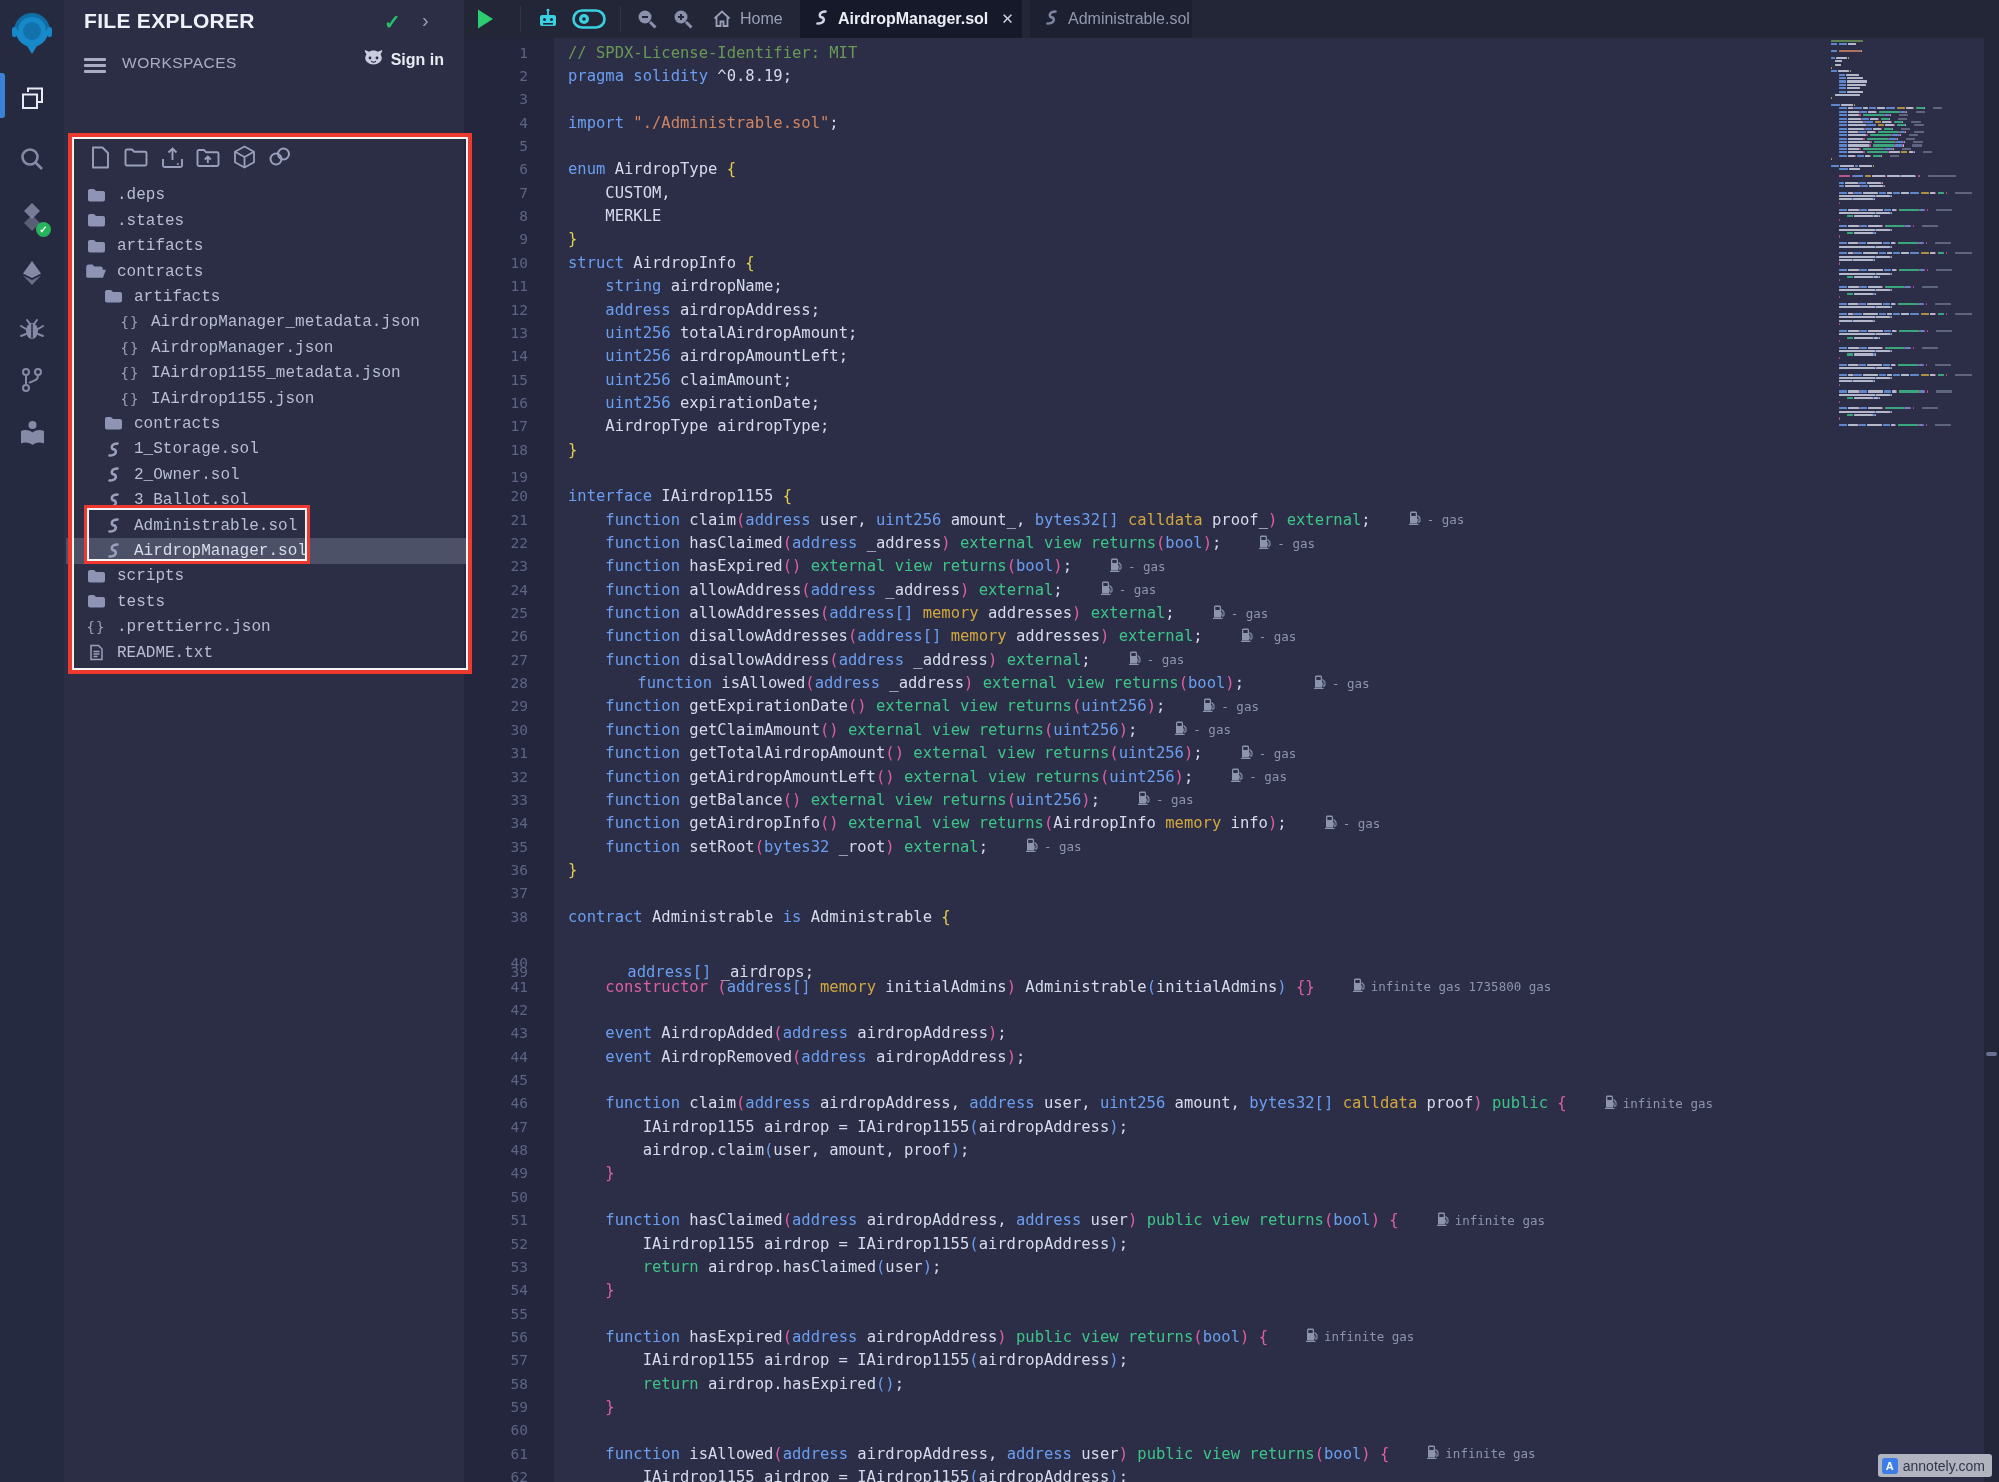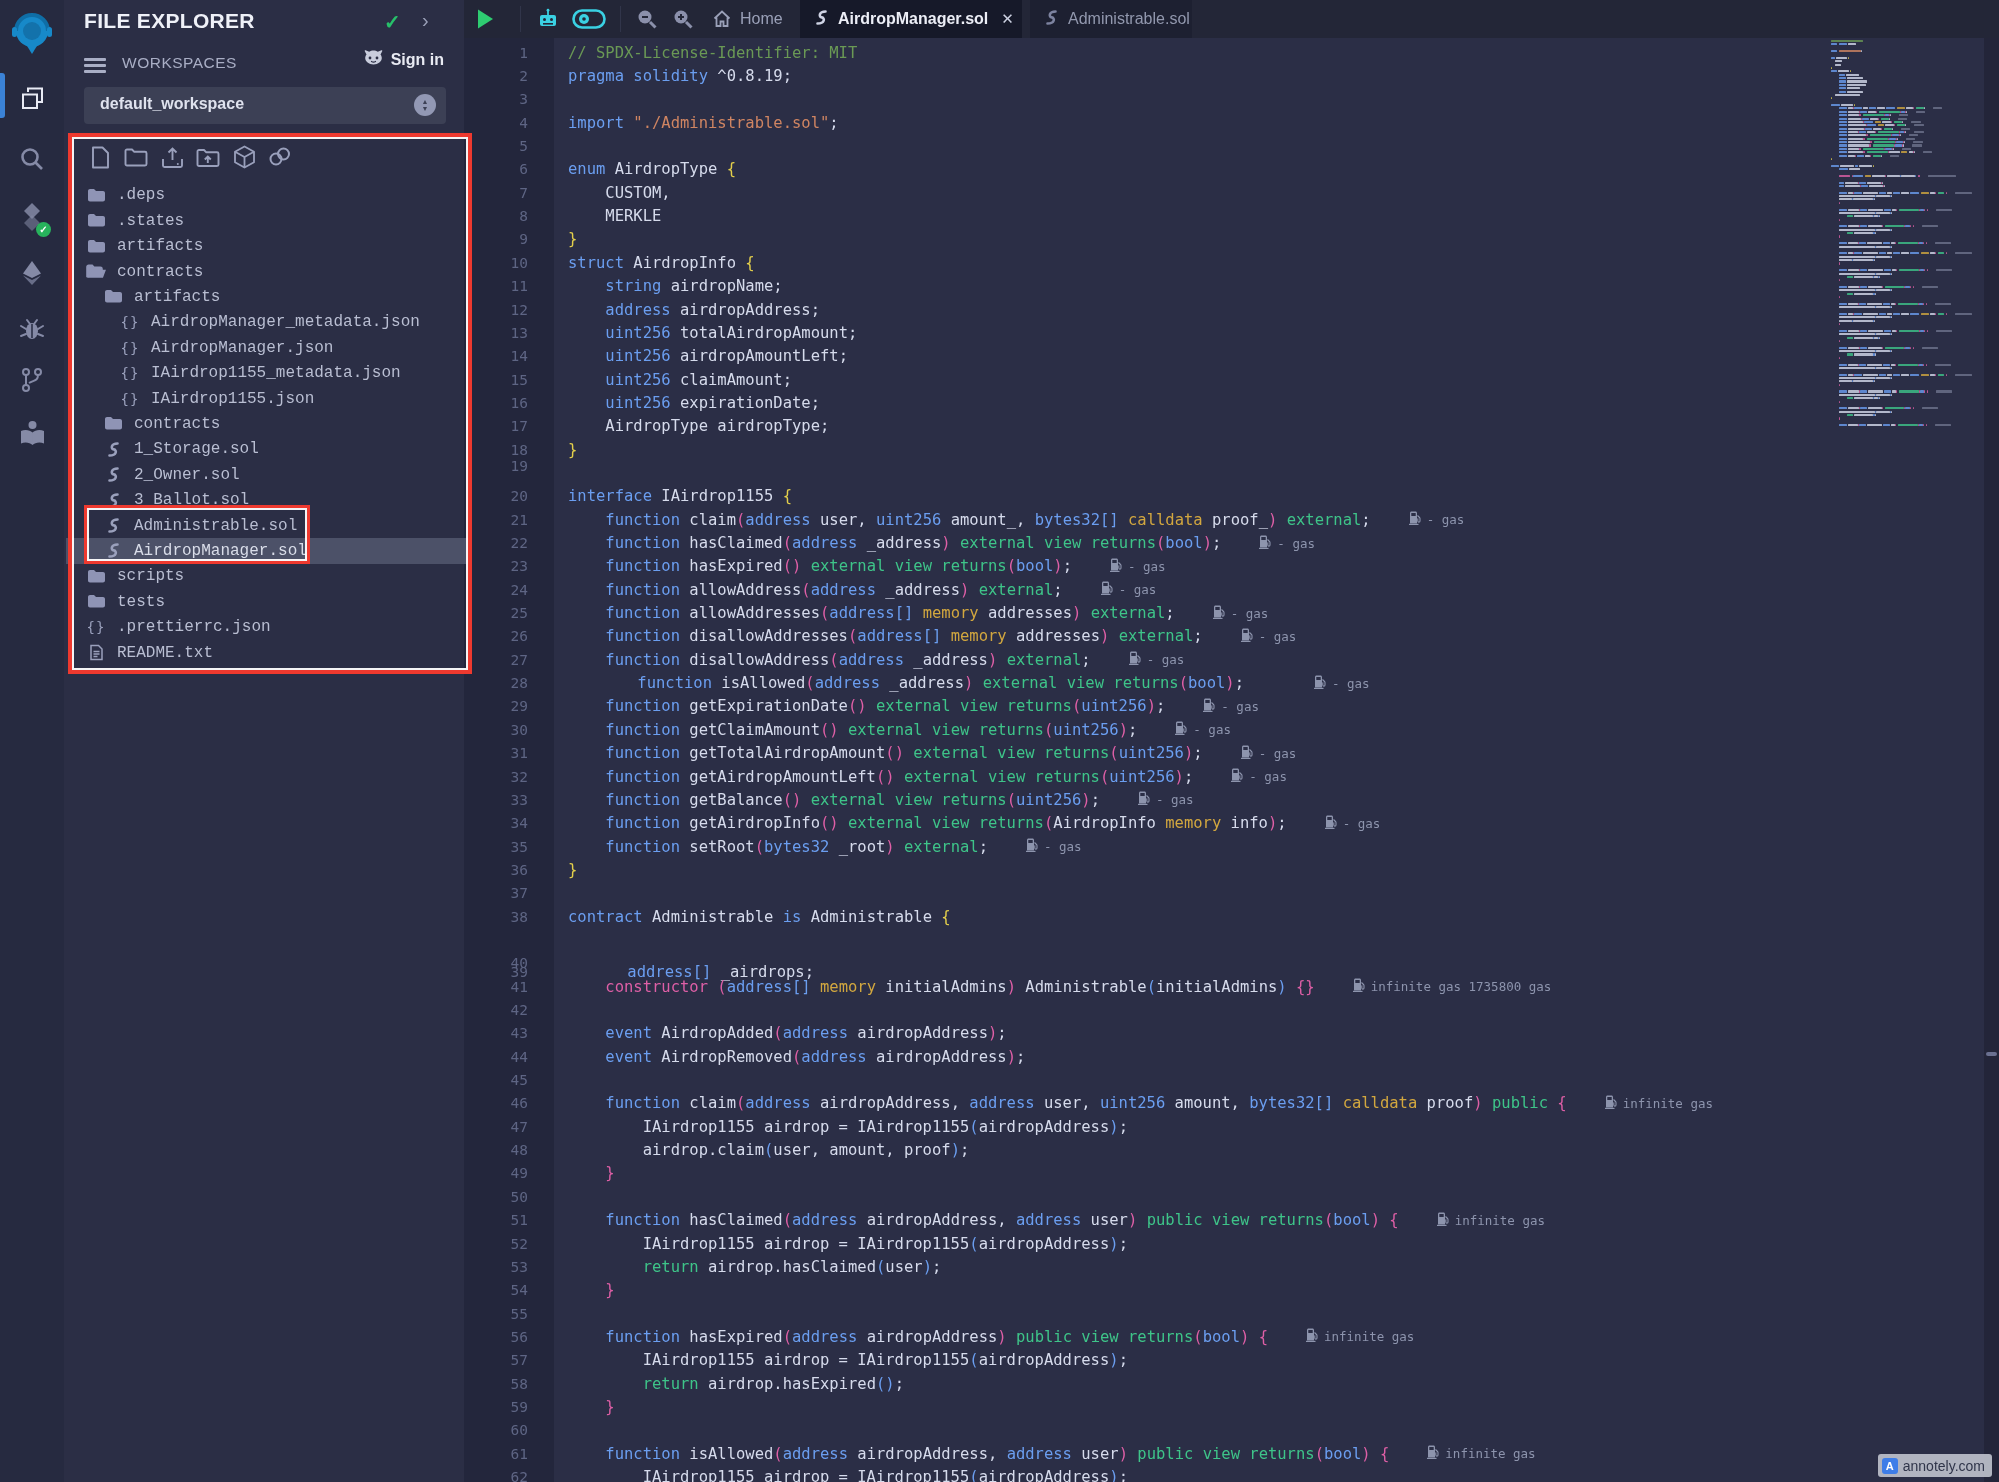--- a/index.html
+++ b/index.html
@@ -166,27 +166,20 @@
       <div id="signin">
         <svg width="21" height="19" viewBox="0 0 21 19">
             <path fill="#c9cddd" d="M3.5 4.5 1.8 1.2C1.5.6 2 .1 2.6.3l3.6 1.4C7.4.9 9 .5 10.5.5s3.1.4 4.3 1.2L18.4.3c.6-.2 1.1.3.8.9L17.5 4.5c.8 1 1.3 2.3 1.3 3.6 0 3.6-3.7 6.4-8.3 6.4S2.2 11.7 2.2 8.1c0-1.3.5-2.6 1.3-3.6z"></path>
             <circle cx="7" cy="8" r="1.4" fill="#2b2e45"></circle>
             <circle cx="14" cy="8" r="1.4" fill="#2b2e45"></circle>
             <path d="M8.5 11.5c1.3.8 2.7.8 4 0" stroke="#2b2e45" stroke-width="1.2" fill="none" stroke-linecap="round"></path>
           </svg>
         <span>Sign in</span>
       </div>
     </div>
-    <div id="ws-select">
-      <div id="ws-name">default_workspace</div>
-      <div id="ws-cycle">
-          <span>▲</span>
-          <span>▼</span>
-        </div>
-    </div>
 
     <div id="tree-clip">
       <div id="tree-toolbar">
           <div class="tbi">
             <svg width="19" height="23" viewBox="0 0 19 23" fill="none" stroke="#9aa0bc" stroke-width="1.9">
               <path d="M2 1.5h9.5L17 7v14.5H2z" stroke-linejoin="round"></path>
             </svg>
           </div>
           <div class="tbi">
             <svg width="24" height="20" viewBox="0 0 24 20" fill="none" stroke="#9aa0bc" stroke-width="1.9">
@@ -510,21 +503,21 @@
           <span class="code"><span class="tx">    </span><span class="kw">uint256</span><span class="tx"> expirationDate;</span></span>
         </div>
         <div class="cl" style="top: 376.6px;">
           <span class="ln">17</span>
           <span class="code"><span class="tx">    AirdropType airdropType;</span></span>
         </div>
         <div class="cl" style="top: 399.95px;">
           <span class="ln">18</span>
           <span class="code"><span class="bry">}</span></span>
         </div>
-        <div class="cl" style="top: 416px;">
+        <div class="cl" style="top: 427px;">
           <span class="ln">19</span>
           <span class="code"></span>
         </div>
         <div class="cl" style="top: 446.65px;">
           <span class="ln">20</span>
           <span class="code"><span class="kw">interface</span><span class="tx"> IAirdrop1155 </span><span class="bry">{</span></span>
         </div>
         <div class="cl" style="top: 470px;">
           <span class="ln">21</span>
           <span class="code"><span class="tx">    </span><span class="kw">function</span><span class="tx"> claim</span><span class="brp">(</span><span class="kw">address</span><span class="tx"> user, </span><span class="kw">uint256</span><span class="tx"> amount_, </span><span class="kw">bytes32[]</span><span class="tx"> </span><span class="gd">calldata</span><span class="tx"> proof_</span><span class="brp">)</span><span class="tx"> </span><span class="gr">external</span><span class="tx">;</span></span>

